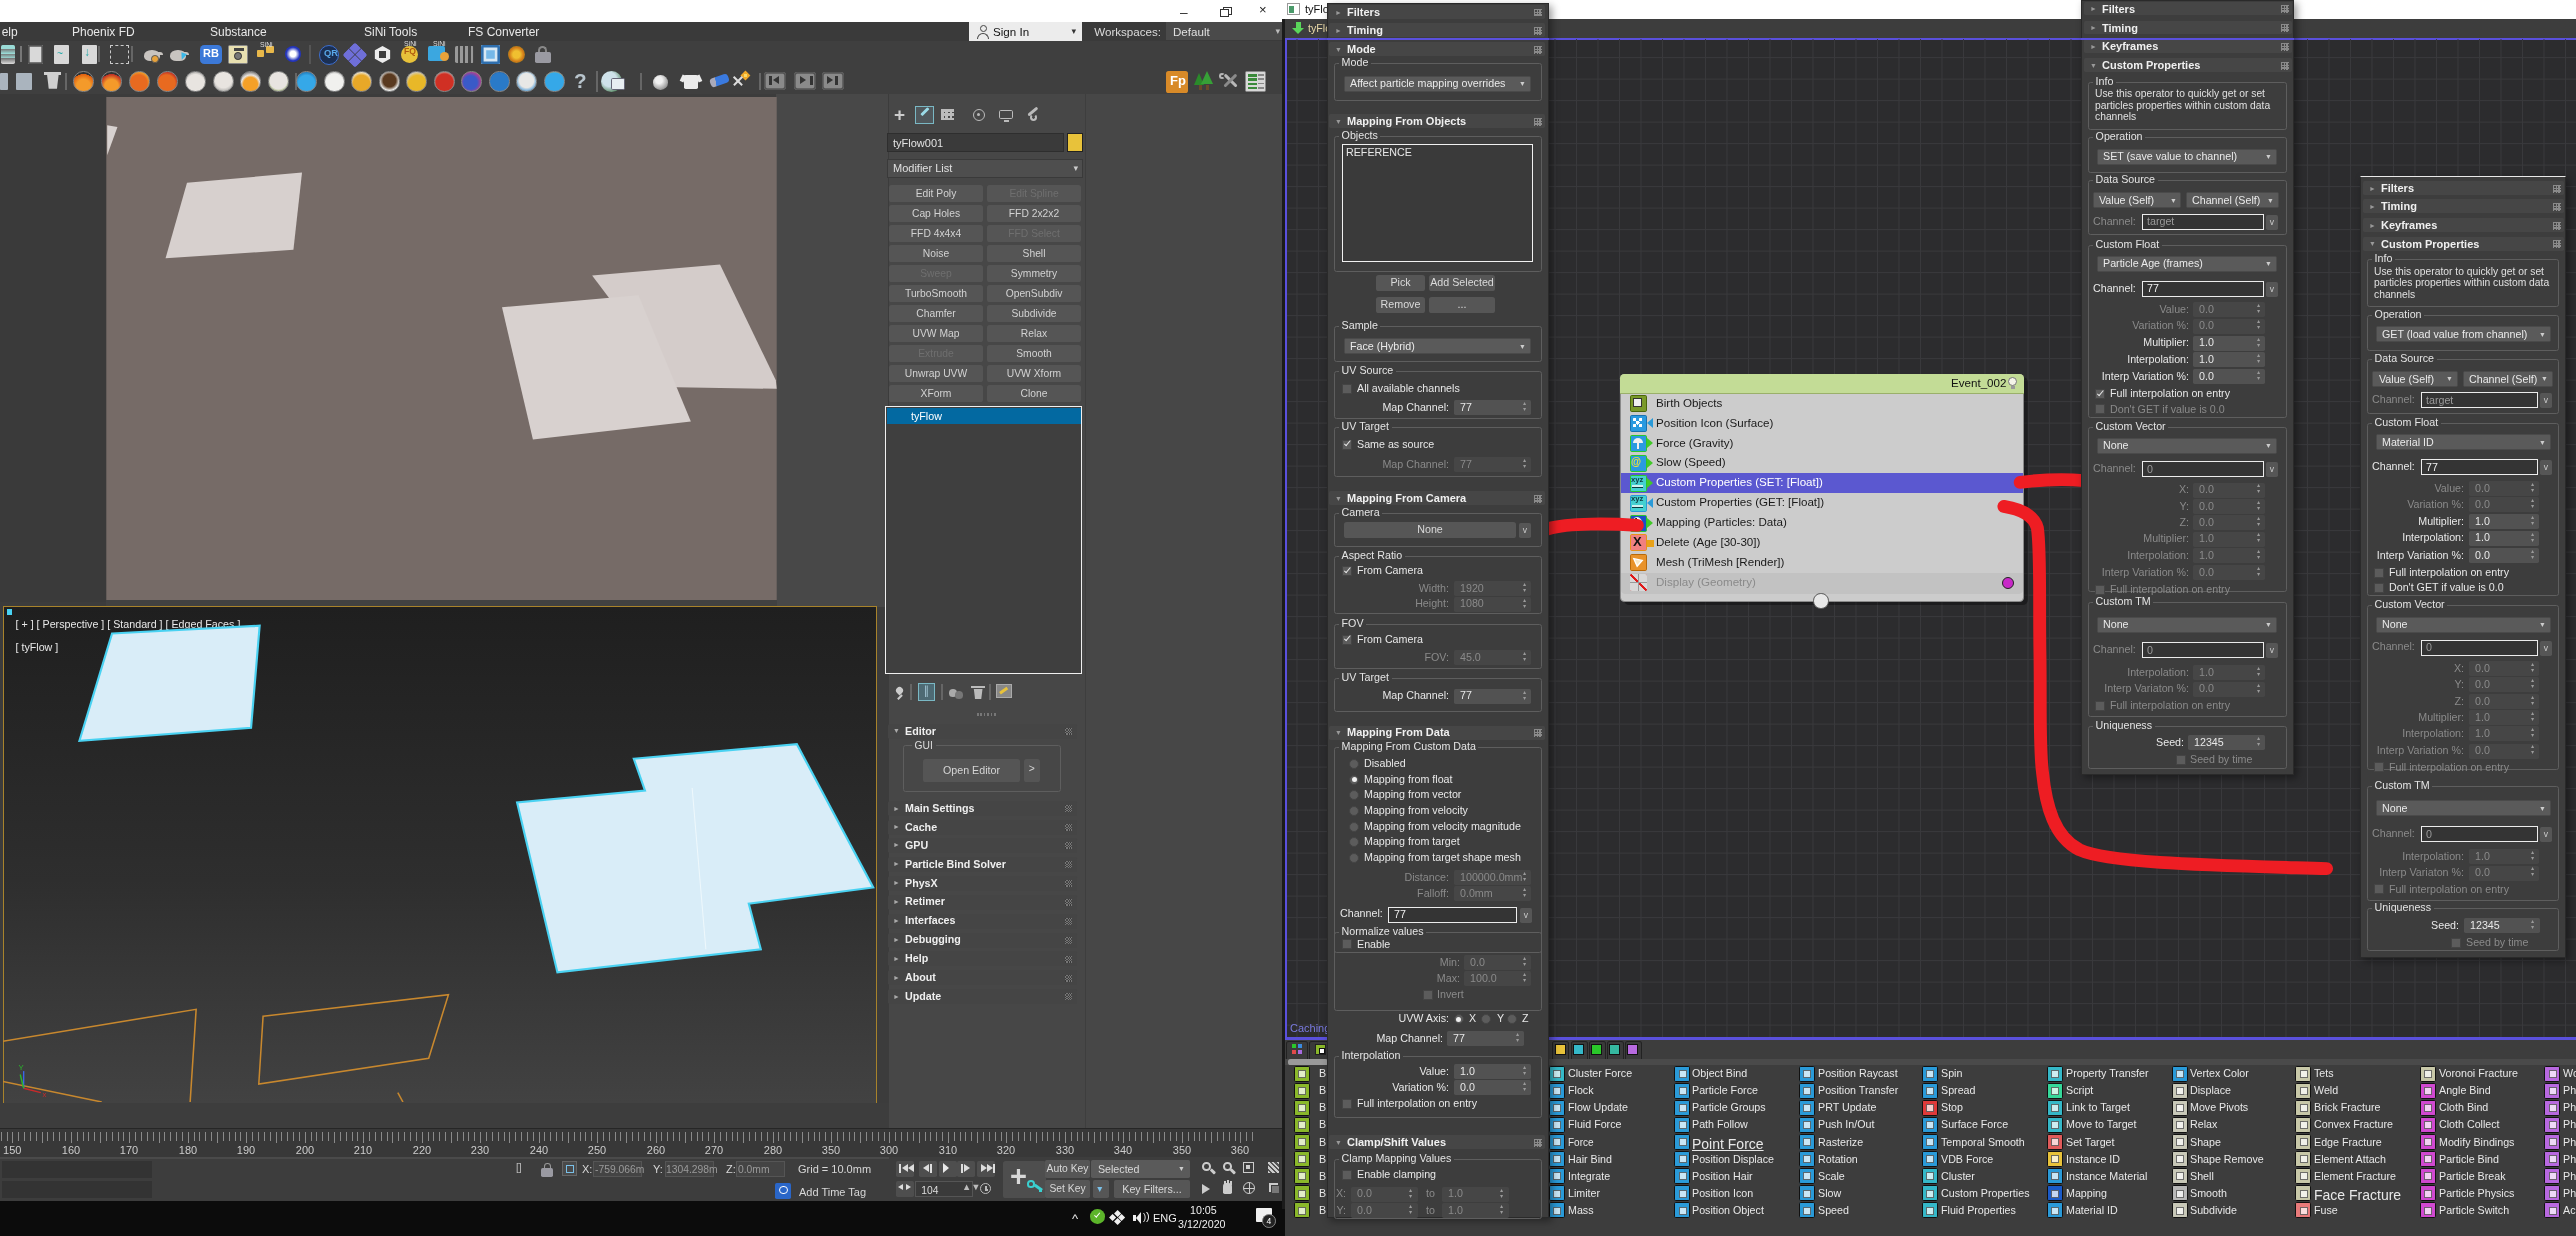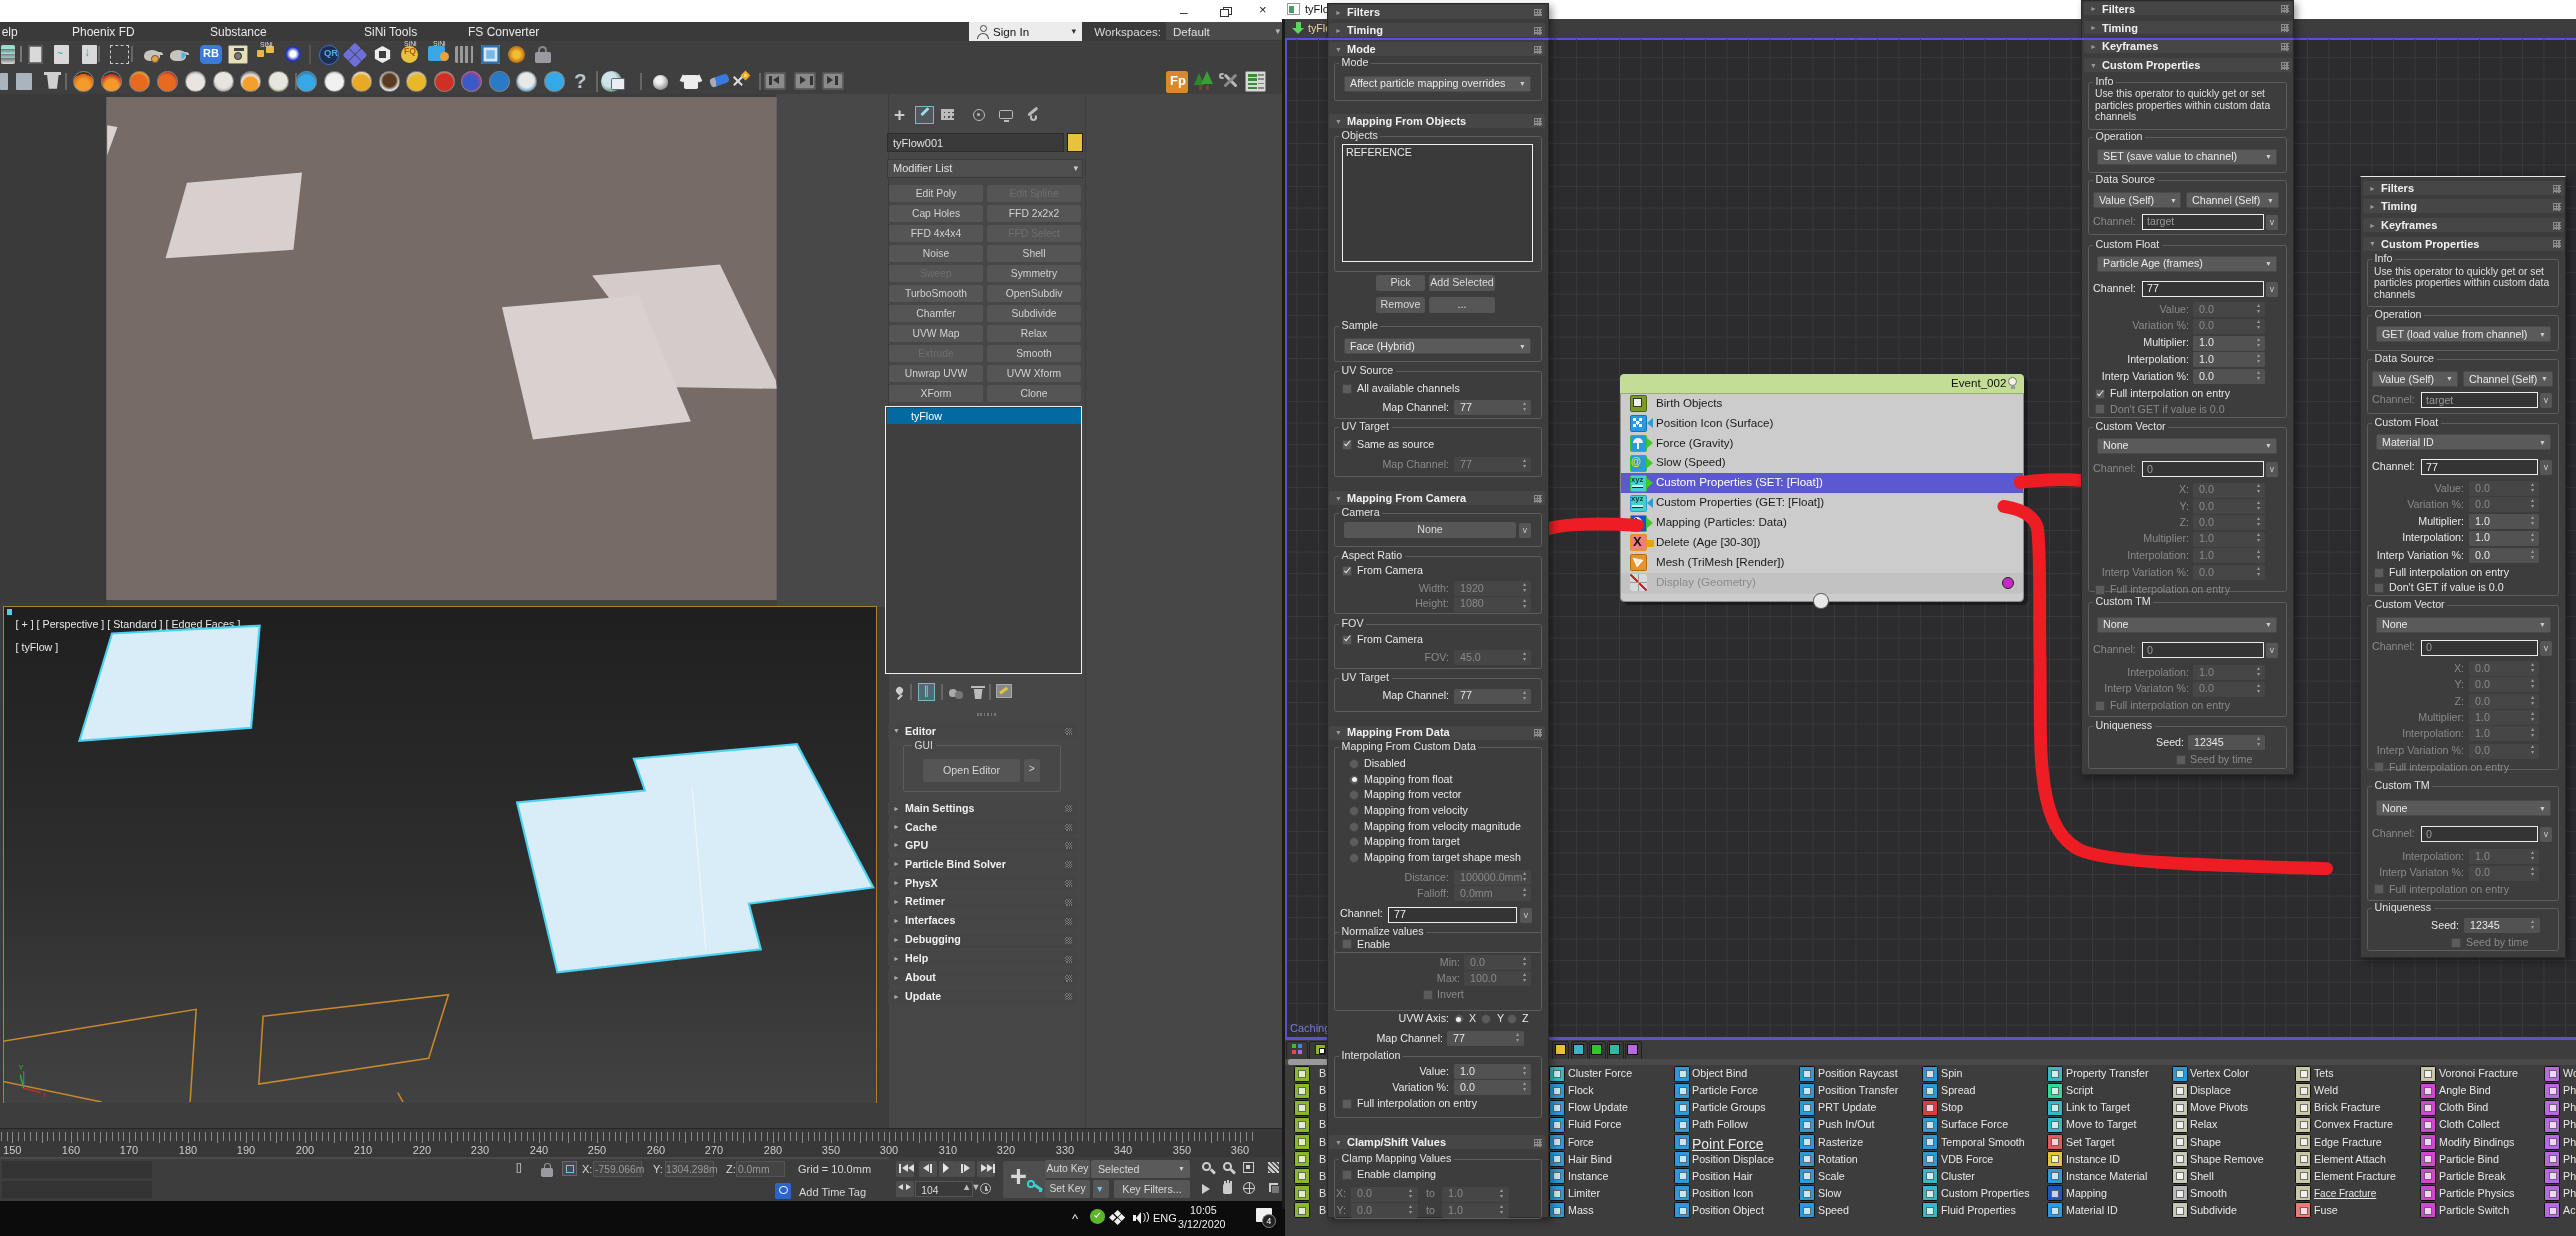--- a/index.html
+++ b/index.html
@@ -779,21 +779,21 @@
 <div class="abs " style="left:1553px;top:1121px;width:7.7px;height:7.7px;background:rgba(255,255,255,0.75);border:0.9px solid rgba(0,0,0,0.55);"></div>
 <div class="abs tx " style="left:1568px;top:1119px;color:#e8e8e8;font-size:10.7px;">Fluid Force</div>
 <div class="abs " style="left:1549px;top:1134px;width:16.3px;height:16.3px;background:#2a9ad8;border:1.3px solid #111;border-radius:1.7px;"></div>
 <div class="abs " style="left:1553px;top:1138px;width:7.7px;height:7.7px;background:rgba(255,255,255,0.75);border:0.9px solid rgba(0,0,0,0.55);"></div>
 <div class="abs tx " style="left:1568px;top:1137px;color:#e8e8e8;font-size:10px;">Force</div>
 <div class="abs " style="left:1549px;top:1151px;width:16.3px;height:16.3px;background:#2a9ad8;border:1.3px solid #111;border-radius:1.7px;"></div>
 <div class="abs " style="left:1553px;top:1155px;width:7.7px;height:7.7px;background:rgba(255,255,255,0.75);border:0.9px solid rgba(0,0,0,0.55);"></div>
 <div class="abs tx " style="left:1568px;top:1154px;color:#e8e8e8;font-size:10.7px;">Hair Bind</div>
 <div class="abs " style="left:1549px;top:1168px;width:16.3px;height:16.3px;background:#2a9ad8;border:1.3px solid #111;border-radius:1.7px;"></div>
 <div class="abs " style="left:1553px;top:1172px;width:7.7px;height:7.7px;background:rgba(255,255,255,0.75);border:0.9px solid rgba(0,0,0,0.55);"></div>
-<div class="abs tx " style="left:1568px;top:1171px;color:#e8e8e8;font-size:10.7px;">Instance</div>
+<div class="abs tx " style="left:1568px;top:1171px;color:#e8e8e8;font-size:10.7px;">Integrate</div>
 <div class="abs " style="left:1549px;top:1185px;width:16.3px;height:16.3px;background:#2a9ad8;border:1.3px solid #111;border-radius:1.7px;"></div>
 <div class="abs " style="left:1553px;top:1190px;width:7.7px;height:7.7px;background:rgba(255,255,255,0.75);border:0.9px solid rgba(0,0,0,0.55);"></div>
 <div class="abs tx " style="left:1568px;top:1188px;color:#e8e8e8;font-size:10.7px;">Limiter</div>
 <div class="abs " style="left:1549px;top:1202px;width:16.3px;height:16.3px;background:#2a9ad8;border:1.3px solid #111;border-radius:1.7px;"></div>
 <div class="abs " style="left:1553px;top:1207px;width:7.7px;height:7.7px;background:rgba(255,255,255,0.75);border:0.9px solid rgba(0,0,0,0.55);"></div>
 <div class="abs tx " style="left:1568px;top:1205px;color:#e8e8e8;font-size:10.7px;">Mass</div>
 <div class="abs " style="left:1674px;top:1066px;width:16.3px;height:16.3px;background:#2a9ad8;border:1.3px solid #111;border-radius:1.7px;"></div>
 <div class="abs " style="left:1679px;top:1070px;width:7.7px;height:7.7px;background:rgba(255,255,255,0.75);border:0.9px solid rgba(0,0,0,0.55);"></div>
 <div class="abs tx " style="left:1692px;top:1068px;color:#e8e8e8;font-size:10.7px;">Object Bind</div>
 <div class="abs " style="left:1674px;top:1083px;width:16.3px;height:16.3px;background:#2a9ad8;border:1.3px solid #111;border-radius:1.7px;"></div>
@@ -944,21 +944,21 @@
 <div class="abs " style="left:2300px;top:1138px;width:7.7px;height:7.7px;background:rgba(255,255,255,0.75);border:0.9px solid rgba(0,0,0,0.55);"></div>
 <div class="abs tx " style="left:2314px;top:1137px;color:#e8e8e8;font-size:10.7px;">Edge Fracture</div>
 <div class="abs " style="left:2295px;top:1151px;width:16.3px;height:16.3px;background:#c8c8a8;border:1.3px solid #111;border-radius:1.7px;"></div>
 <div class="abs " style="left:2300px;top:1155px;width:7.7px;height:7.7px;background:rgba(255,255,255,0.75);border:0.9px solid rgba(0,0,0,0.55);"></div>
 <div class="abs tx " style="left:2314px;top:1154px;color:#e8e8e8;font-size:10.7px;">Element Attach</div>
 <div class="abs " style="left:2295px;top:1168px;width:16.3px;height:16.3px;background:#c8c8a8;border:1.3px solid #111;border-radius:1.7px;"></div>
 <div class="abs " style="left:2300px;top:1172px;width:7.7px;height:7.7px;background:rgba(255,255,255,0.75);border:0.9px solid rgba(0,0,0,0.55);"></div>
 <div class="abs tx " style="left:2314px;top:1171px;color:#e8e8e8;font-size:10.7px;">Element Fracture</div>
 <div class="abs " style="left:2295px;top:1185px;width:16.3px;height:16.3px;background:#c8c8a8;border:1.3px solid #111;border-radius:1.7px;"></div>
 <div class="abs " style="left:2300px;top:1190px;width:7.7px;height:7.7px;background:rgba(255,255,255,0.75);border:0.9px solid rgba(0,0,0,0.55);"></div>
-<div class="abs tx " style="left:2314px;top:1188px;color:#e8e8e8;font-size:10px;text-decoration:underline;">Face Fracture</div>
+<div class="abs tx " style="left:2314px;top:1188px;color:#e8e8e8;font-size:14px;">Face Fracture</div>
 <div class="abs " style="left:2295px;top:1202px;width:16.3px;height:16.3px;background:#e87a7a;border:1.3px solid #111;border-radius:1.7px;"></div>
 <div class="abs " style="left:2300px;top:1207px;width:7.7px;height:7.7px;background:rgba(255,255,255,0.75);border:0.9px solid rgba(0,0,0,0.55);"></div>
 <div class="abs tx " style="left:2314px;top:1205px;color:#e8e8e8;font-size:10.7px;">Fuse</div>
 <div class="abs " style="left:2420px;top:1066px;width:16.3px;height:16.3px;background:#c8c8a8;border:1.3px solid #111;border-radius:1.7px;"></div>
 <div class="abs " style="left:2424px;top:1070px;width:7.7px;height:7.7px;background:rgba(255,255,255,0.75);border:0.9px solid rgba(0,0,0,0.55);"></div>
 <div class="abs tx " style="left:2439px;top:1068px;color:#e8e8e8;font-size:10.7px;">Voronoi Fracture</div>
 <div class="abs " style="left:2420px;top:1083px;width:16.3px;height:16.3px;background:#d048d0;border:1.3px solid #111;border-radius:1.7px;"></div>
 <div class="abs " style="left:2424px;top:1087px;width:7.7px;height:7.7px;background:rgba(255,255,255,0.75);border:0.9px solid rgba(0,0,0,0.55);"></div>
 <div class="abs tx " style="left:2439px;top:1085px;color:#e8e8e8;font-size:10.7px;">Angle Bind</div>
 <div class="abs " style="left:2420px;top:1100px;width:16.3px;height:16.3px;background:#d048d0;border:1.3px solid #111;border-radius:1.7px;"></div>

